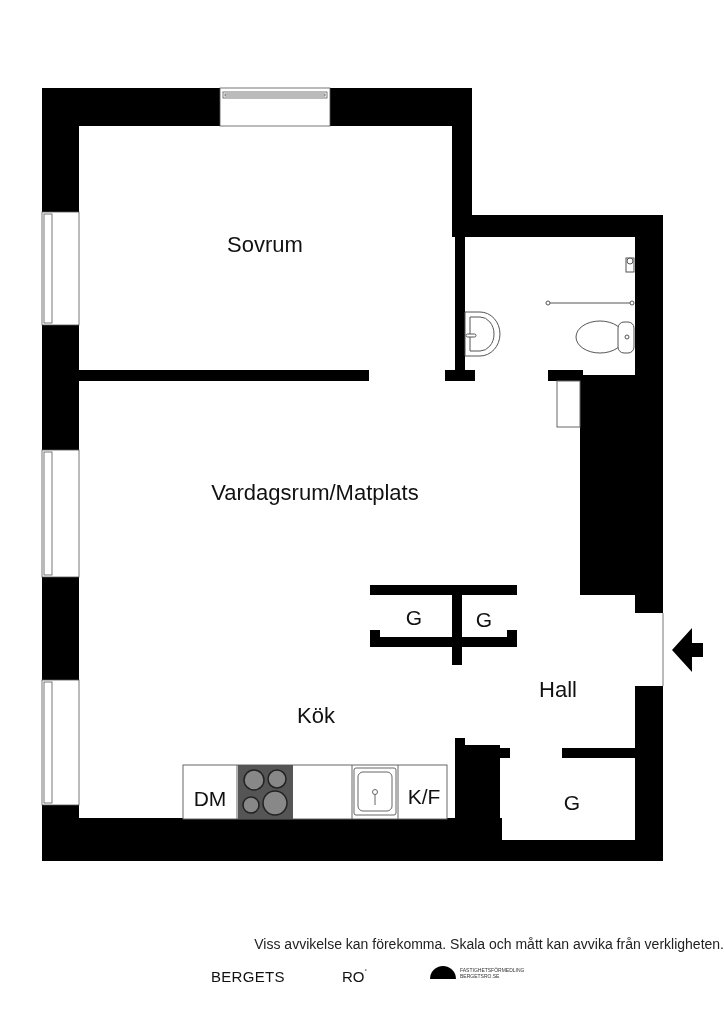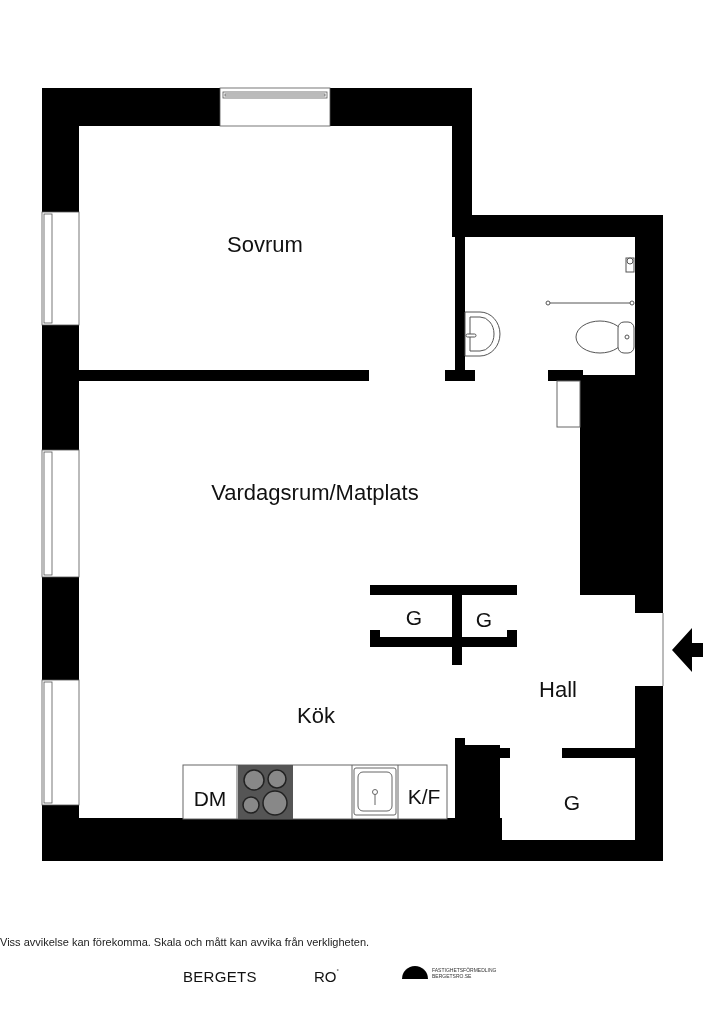--- a/index.html
+++ b/index.html
@@ -1,20 +1,20 @@
 <!DOCTYPE html>
 <html><head>
   <meta charset="utf-8">
   <style>
     html, body { margin: 0; padding: 0; background: #ffffff; }
     body { width: 724px; height: 1024px; position: relative; overflow: hidden; font-family: "Liberation Sans", sans-serif; }
     #plan { position: absolute; left: 0; top: 0; width: 724px; height: 900px; }
     .room-label { font-family: "Liberation Sans", sans-serif; fill: #111; }
-    .disclaimer { position: absolute; left: 0; width: 724px; top: 936px; text-align: left; font-size: 11px; color: #222; }
-    .logo { position: absolute; top: 968px; color: #111; }
+    .disclaimer { position: absolute; left: 0; width: 724px; top: 936px; text-align: right; font-size: 14px; color: #222; }
+    .logo { position: absolute; top: 968px; color: #111; margin-left: 28px; }
     .logo-bergets { left: 183px; font-size: 15px; letter-spacing: 0.3px; }
     .logo-ro { left: 314px; font-size: 15px; }
     .logo-ro sup { font-size: 6px; vertical-align: top; }
     .logo-badge { left: 402px; top: 966px; display: flex; align-items: center; gap: 4px; }
     .badge-dome { width: 26px; height: 13px; background: #000; border-radius: 13px 13px 0 0; }
     .badge-text { font-size: 5px; line-height: 6px; color: #333; }
   </style>
 </head>
 <body>
 

